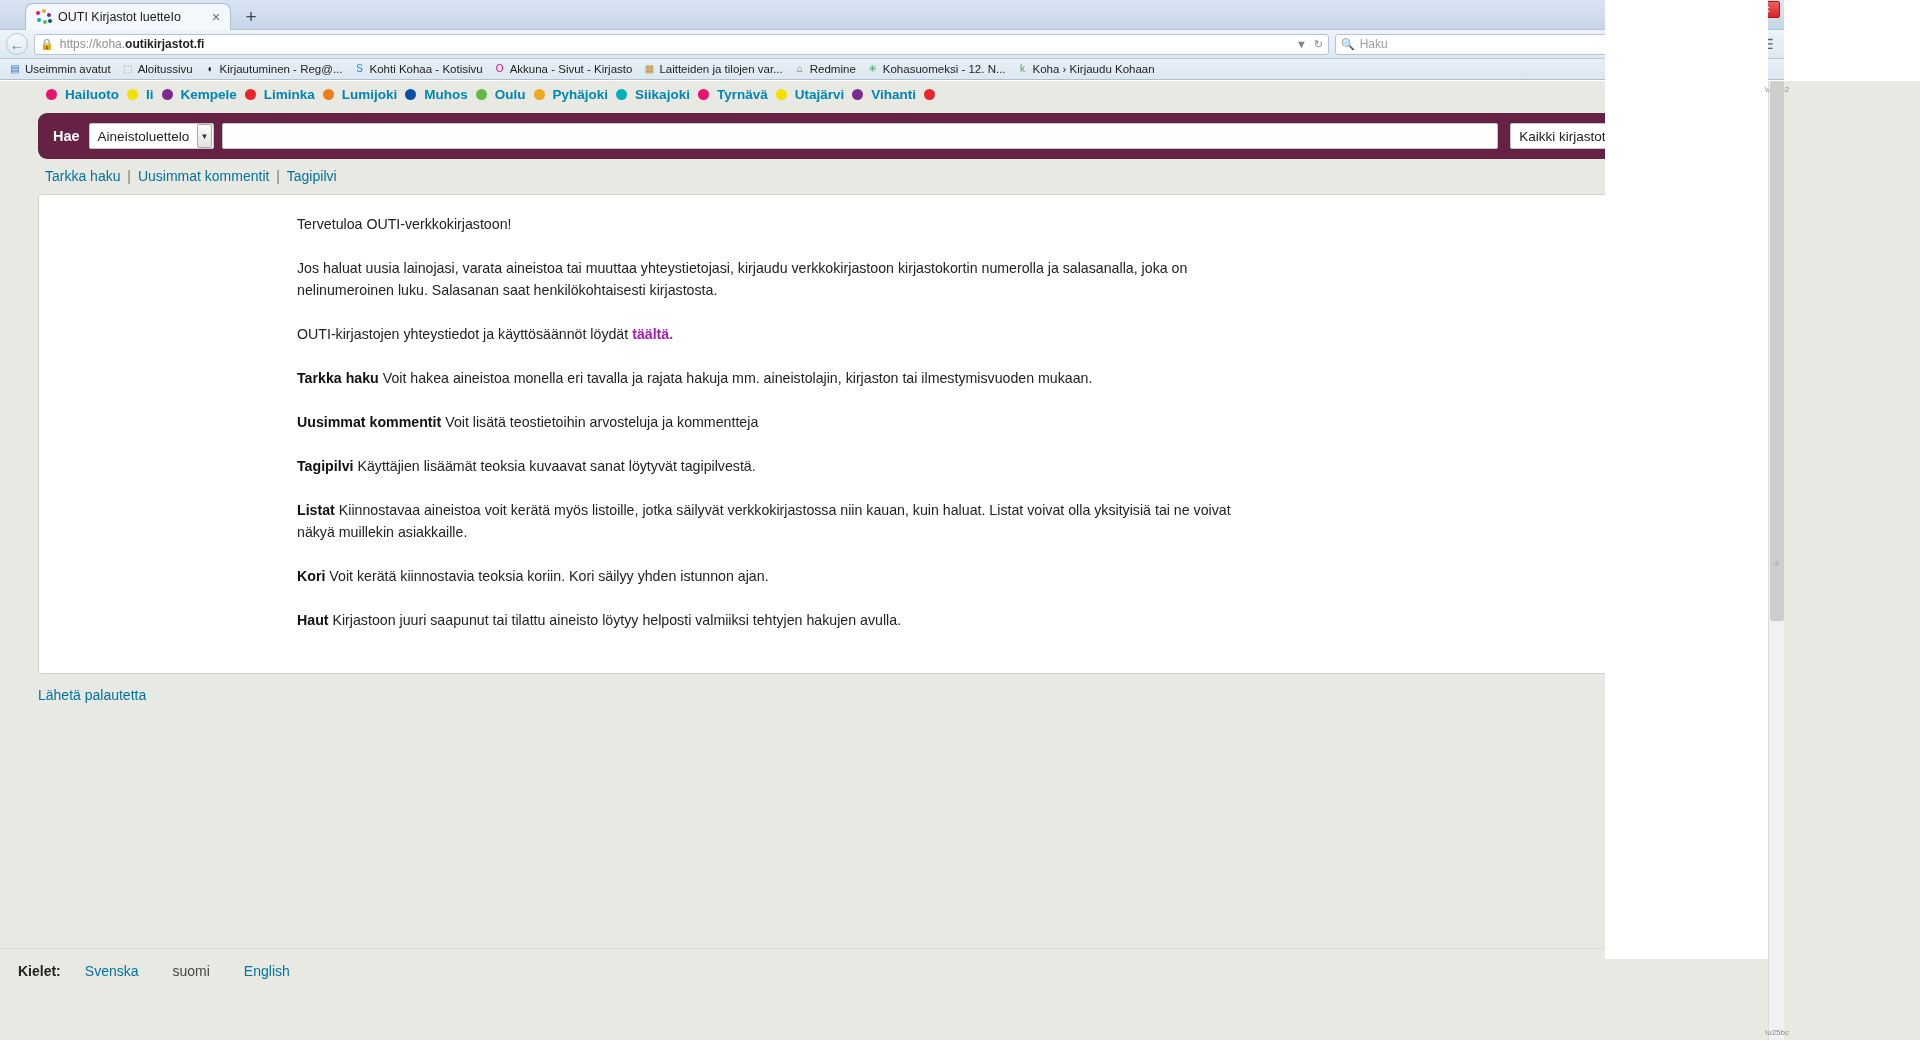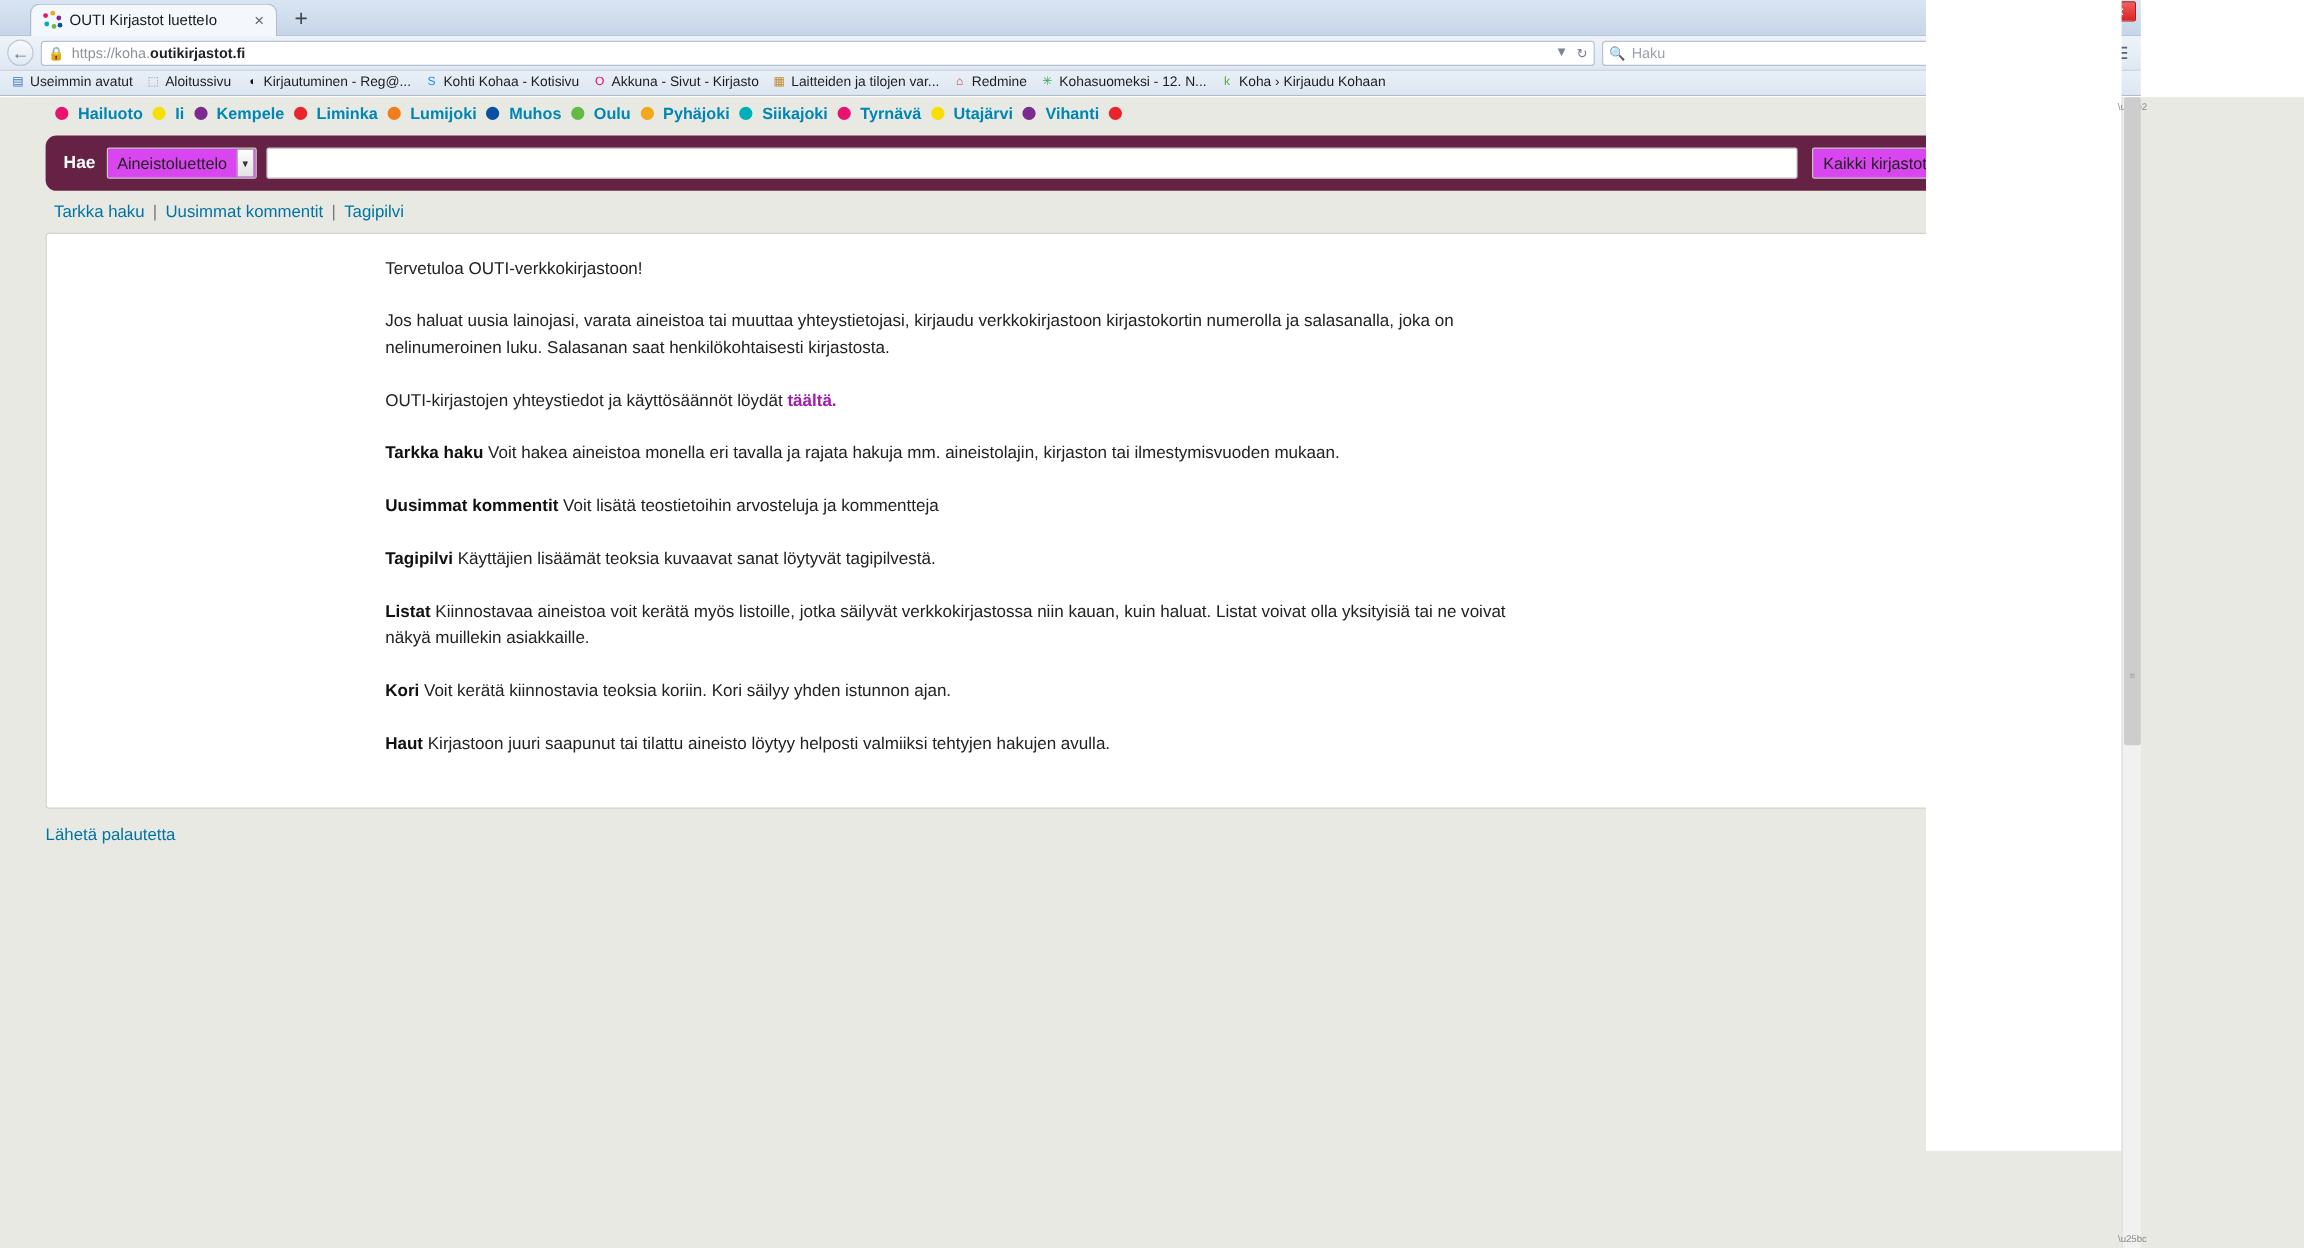--- a/index.html
+++ b/index.html
@@ -157,21 +157,21 @@
     border-radius: 9px;
     height: 46px;
     display: flex; align-items: center; padding: 0 10px;
     width: 1690px;
   }
   .hae-label {
     color: #ffffff; font-weight: bold; font-size: 14.5px;
     margin-right: 9px; margin-left: 5px;
   }
   .sel {
-    height: 26px; background: #d946ef; border: 1px solid #c6c6c6;
+    height: 26px; background: #ffffff; border: 1px solid #c6c6c6;
     border-radius: 2px; display: flex; align-items: center;
     font-size: 13.5px; color: #222; position: relative;
   }
   .sel .seltxt { padding: 0 8px; white-space: nowrap; }
   .sel .arrowbtn {
     width: 16px; height: 24px; margin-left: auto; margin-right: 1px;
     background: linear-gradient(to bottom,#fdfdfd,#e2e2e2);
     border: 1px solid #a9a9a9; border-radius: 2px;
     display: flex; align-items: center; justify-content: center;
     font-size: 8px; color: #333;
@@ -212,21 +212,21 @@
     margin: 10px 20px 0 20px;
     background: #f0f0ec;
     border-radius: 3px;
     height: 26px;
     display: flex; align-items: center;
     padding: 0 12px;
     font-size: 13px;
   }
   .breadcrumb a { color: #0073a0; text-decoration: none; }
 
-  .cardbody { display: flex; padding: 14px 0 0 0; gap: 24px; }
+  .cardbody { display: flex; padding: 14px 0 0 0; }
   .col-left { width: 258px; flex: none; }
   .col-main { width: 960px; flex: none; padding-right: 18px; }
   .col-right { width: 400px; flex: none; padding-left: 16px; }
 
   .col-main p {
     margin: 0 0 22px 0;
     font-size: 14.2px;
     color: #222222;
     line-height: 1.55;
   }
@@ -456,20 +456,24 @@
           </div>
 
         </div>
       </div>
 
       <div class="feedback">
         <a href="#">Lähetä palautetta</a>
       </div>
     </div>
 
+    <div class="langbar">
+      <span class="lbl">Kielet:</span>
+      <span id="langlist"><a href="#">Svenska</a><span class="cur">suomi</span><a href="#">English</a></span>
+    </div>
   </div>
 
   <div class="white-right"></div>
 
   <div class="vscroll">
     <div class="up">\u25b2</div>
     <div class="thumb"></div>
     <div class="grip">≡</div>
     <div class="dn">\u25bc</div>
   </div>

